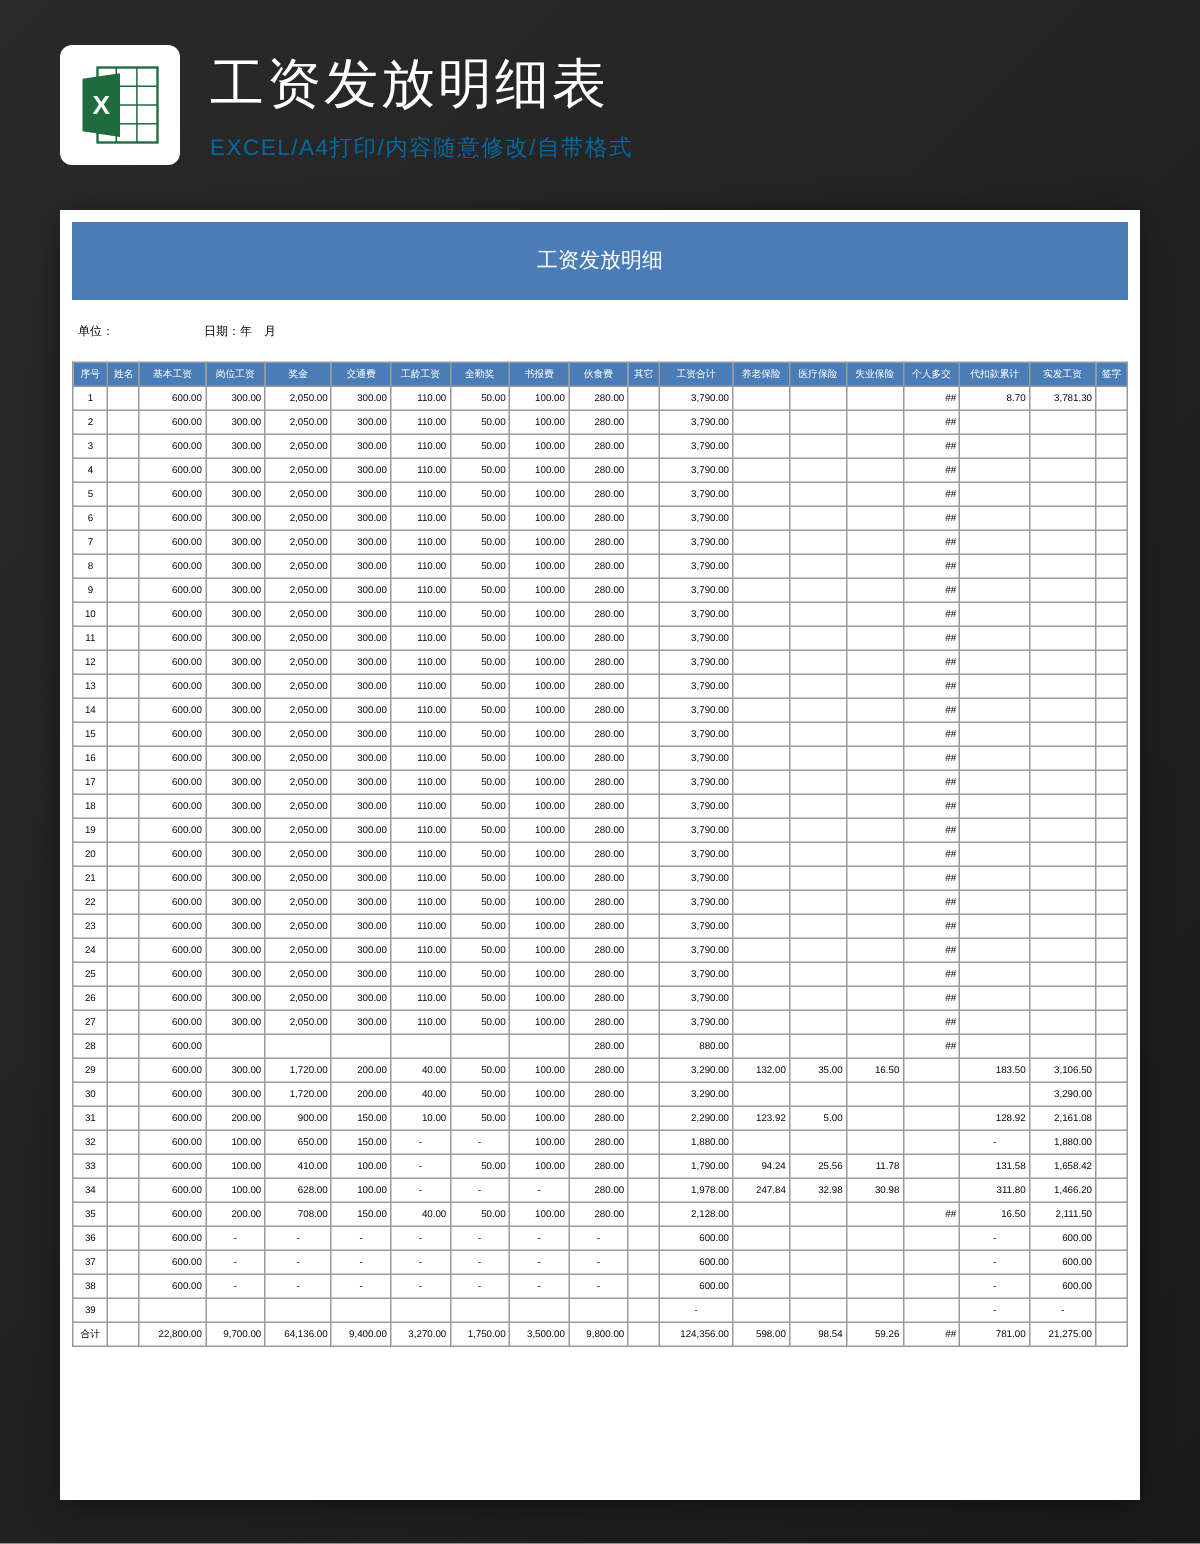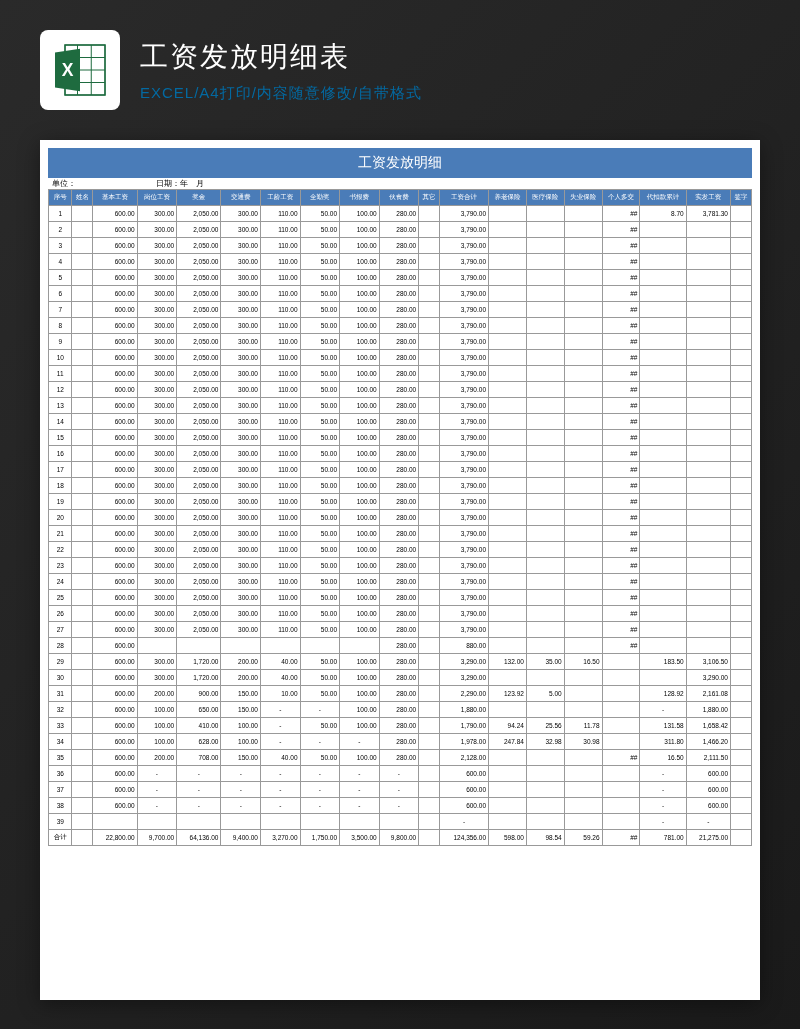--- a/index.html
+++ b/index.html
@@ -1,25 +1,25 @@
 <!DOCTYPE html>
 <html><head>
 <meta charset="utf-8">
 <style>
 *{box-sizing:border-box;margin:0;padding:0}
 body{background:linear-gradient(135deg,#2a2a2a 0%,#1a1a1a 100%);font-family:"Microsoft YaHei",Arial,sans-serif;width:800px;height:1029px;overflow:hidden}
 .header{display:flex;align-items:center;padding:30px 40px 20px;gap:20px}
 .icon-wrap{width:80px;height:80px;background:#fff;border-radius:8px;display:flex;align-items:center;justify-content:center;position:relative}
 .excel-icon{width:60px;height:60px;position:relative}
 .excel-icon svg{width:100%;height:100%}
-.title-block h1{color:#fff;font-size:28px;font-weight:400;letter-spacing:2px;margin-bottom:8px}
+.title-block h1{color:#fff;font-size:36px;font-weight:400;letter-spacing:2px;margin-bottom:8px}
 .title-block p{color:#0369a1;font-size:15px;letter-spacing:1px}
 .sheet{background:#fff;margin:10px 40px 30px;height:860px;box-shadow:0 4px 20px rgba(0,0,0,.4);padding:8px;overflow:hidden}
-.sheet-title{background:#4a7cb8;color:#fff;text-align:center;padding:6px;font-size:14px;font-weight:500}
-.meta{display:flex;font-size:8px;padding:0 4px;gap:80px}
+.sheet-title{background:#4a7cb8;color:#fff;text-align:center;padding:17px;font-size:14px;font-weight:500}
+.meta{display:flex;font-size:8px;padding:15px 4px;gap:60px}
 table{width:100%;border-collapse:collapse;font-size:7px}
 th{background:#4a7cb8;color:#fff;font-weight:400;padding:3px 1px;border:0.5px solid #999;white-space:nowrap;font-size:6.5px}
 td{border:0.5px solid #999;padding:2.5px 2px;text-align:right;font-size:6.5px;height:16px}
 td:first-child{text-align:center;font-weight:500}
 td:nth-child(2){text-align:center}
 tbody tr.totals td{font-weight:500}
 tbody tr.totals td:first-child{text-align:center}
 .c{text-align:center!important}
 </style>
 </head>

